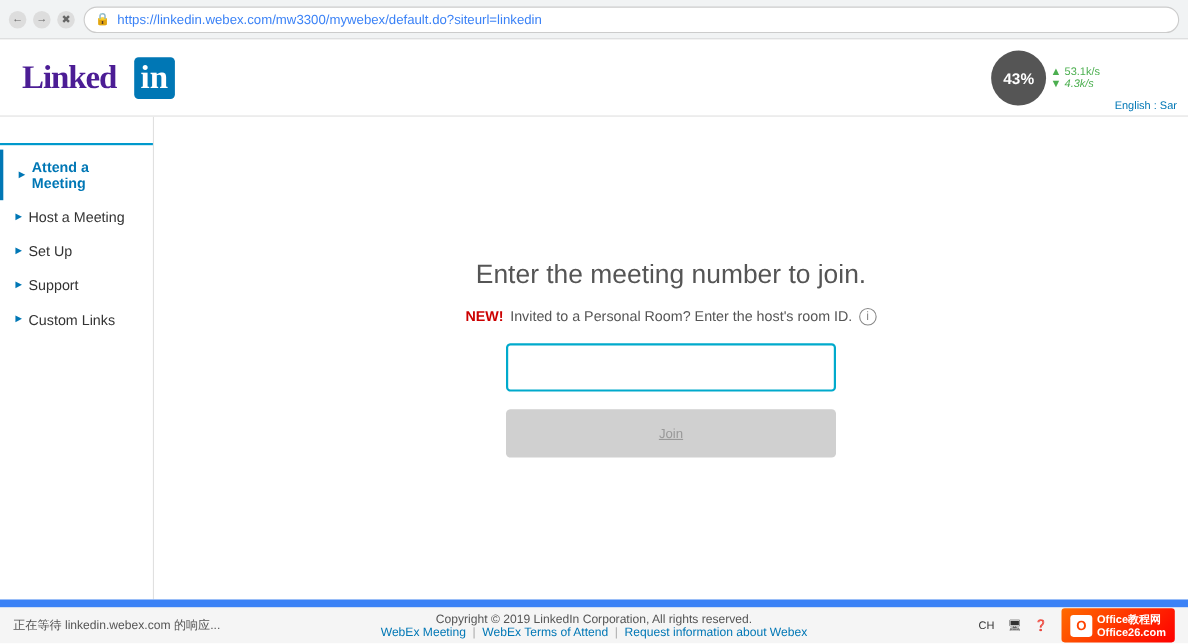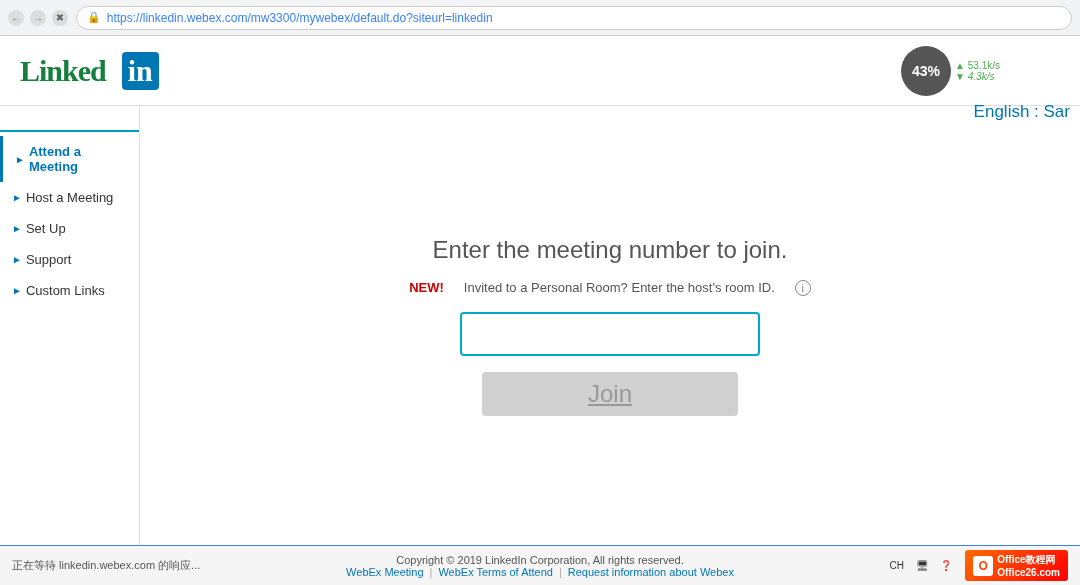--- a/index.html
+++ b/index.html
@@ -80,21 +80,21 @@
       border-bottom: 1px solid #e0e0e0;
       position: relative;
     }
     .logo-container {
       display: flex;
       align-items: center;
     }
     .logo-text {
       font-size: 30px;
       font-weight: bold;
-      color: #15803d;
+      color: #4c1d95;
       font-family: 'Georgia', serif;
       letter-spacing: -1px;
       text-align: center;
     }
     .logo-in-box {
       background: #0077b5;
       color: #fff;
       font-size: 30px;
       font-weight: bold;
       padding: 2px 6px;
@@ -129,22 +129,22 @@
       flex-direction: column;
       font-size: 10px;
       color: #333;
     }
     .stat-up { color: #4CAF50; }
     .stat-down { color: #4CAF50; font-style: italic; }
 
     .lang-bar {
       position: absolute;
       right: 10px;
-      top: 66px;
-      font-size: 17px;
+      top: 55px;
+      font-size: 10px;
       color: #0077b5;
       padding-left: 36px;
     }
 
     
     .main-content {
       display: flex;
       flex: 1;
     }
 
@@ -201,21 +201,21 @@
       font-weight: bold;
       font-size: 13px;
     }
 
     .personal-room-msg {
       font-size: 13px;
       color: #555;
       margin-bottom: 16px;
       display: flex;
       align-items: flex-start;
-      gap: 20px;
+      gap: 6px;
     }
 
     .info-icon {
       width: 16px;
       height: 16px;
       border-radius: 50%;
       border: 1px solid #888;
       display: inline-flex;
       align-items: center;
       justify-content: center;
@@ -230,36 +230,36 @@
       border: 2px solid #00aacc;
       border-radius: 4px;
       padding: 0 12px;
       font-size: 16px;
       outline: none;
       color: #333;
       margin-bottom: 16px;
     }
 
     .join-button {
-      width: 256px;
+      width: 300px;
       height: 44px;
       background: #d0d0d0;
       border: none;
       border-radius: 4px;
-      font-size: 24px;
+      font-size: 12px;
       color: #999;
       cursor: pointer;
       text-decoration: underline;
     }
 
     
     .footer {
       height: 40px;
       background: #f5f5f5;
-      border-top: 1px solid #3b82f6;
+      border-top: 7px solid #3b82f6;
       display: flex;
       align-items: center;
       justify-content: space-between;
       padding: 0 12px;
       font-size: 11px;
       color: #666;
       position: relative;
     }
     .footer-left {
       color: #555;

